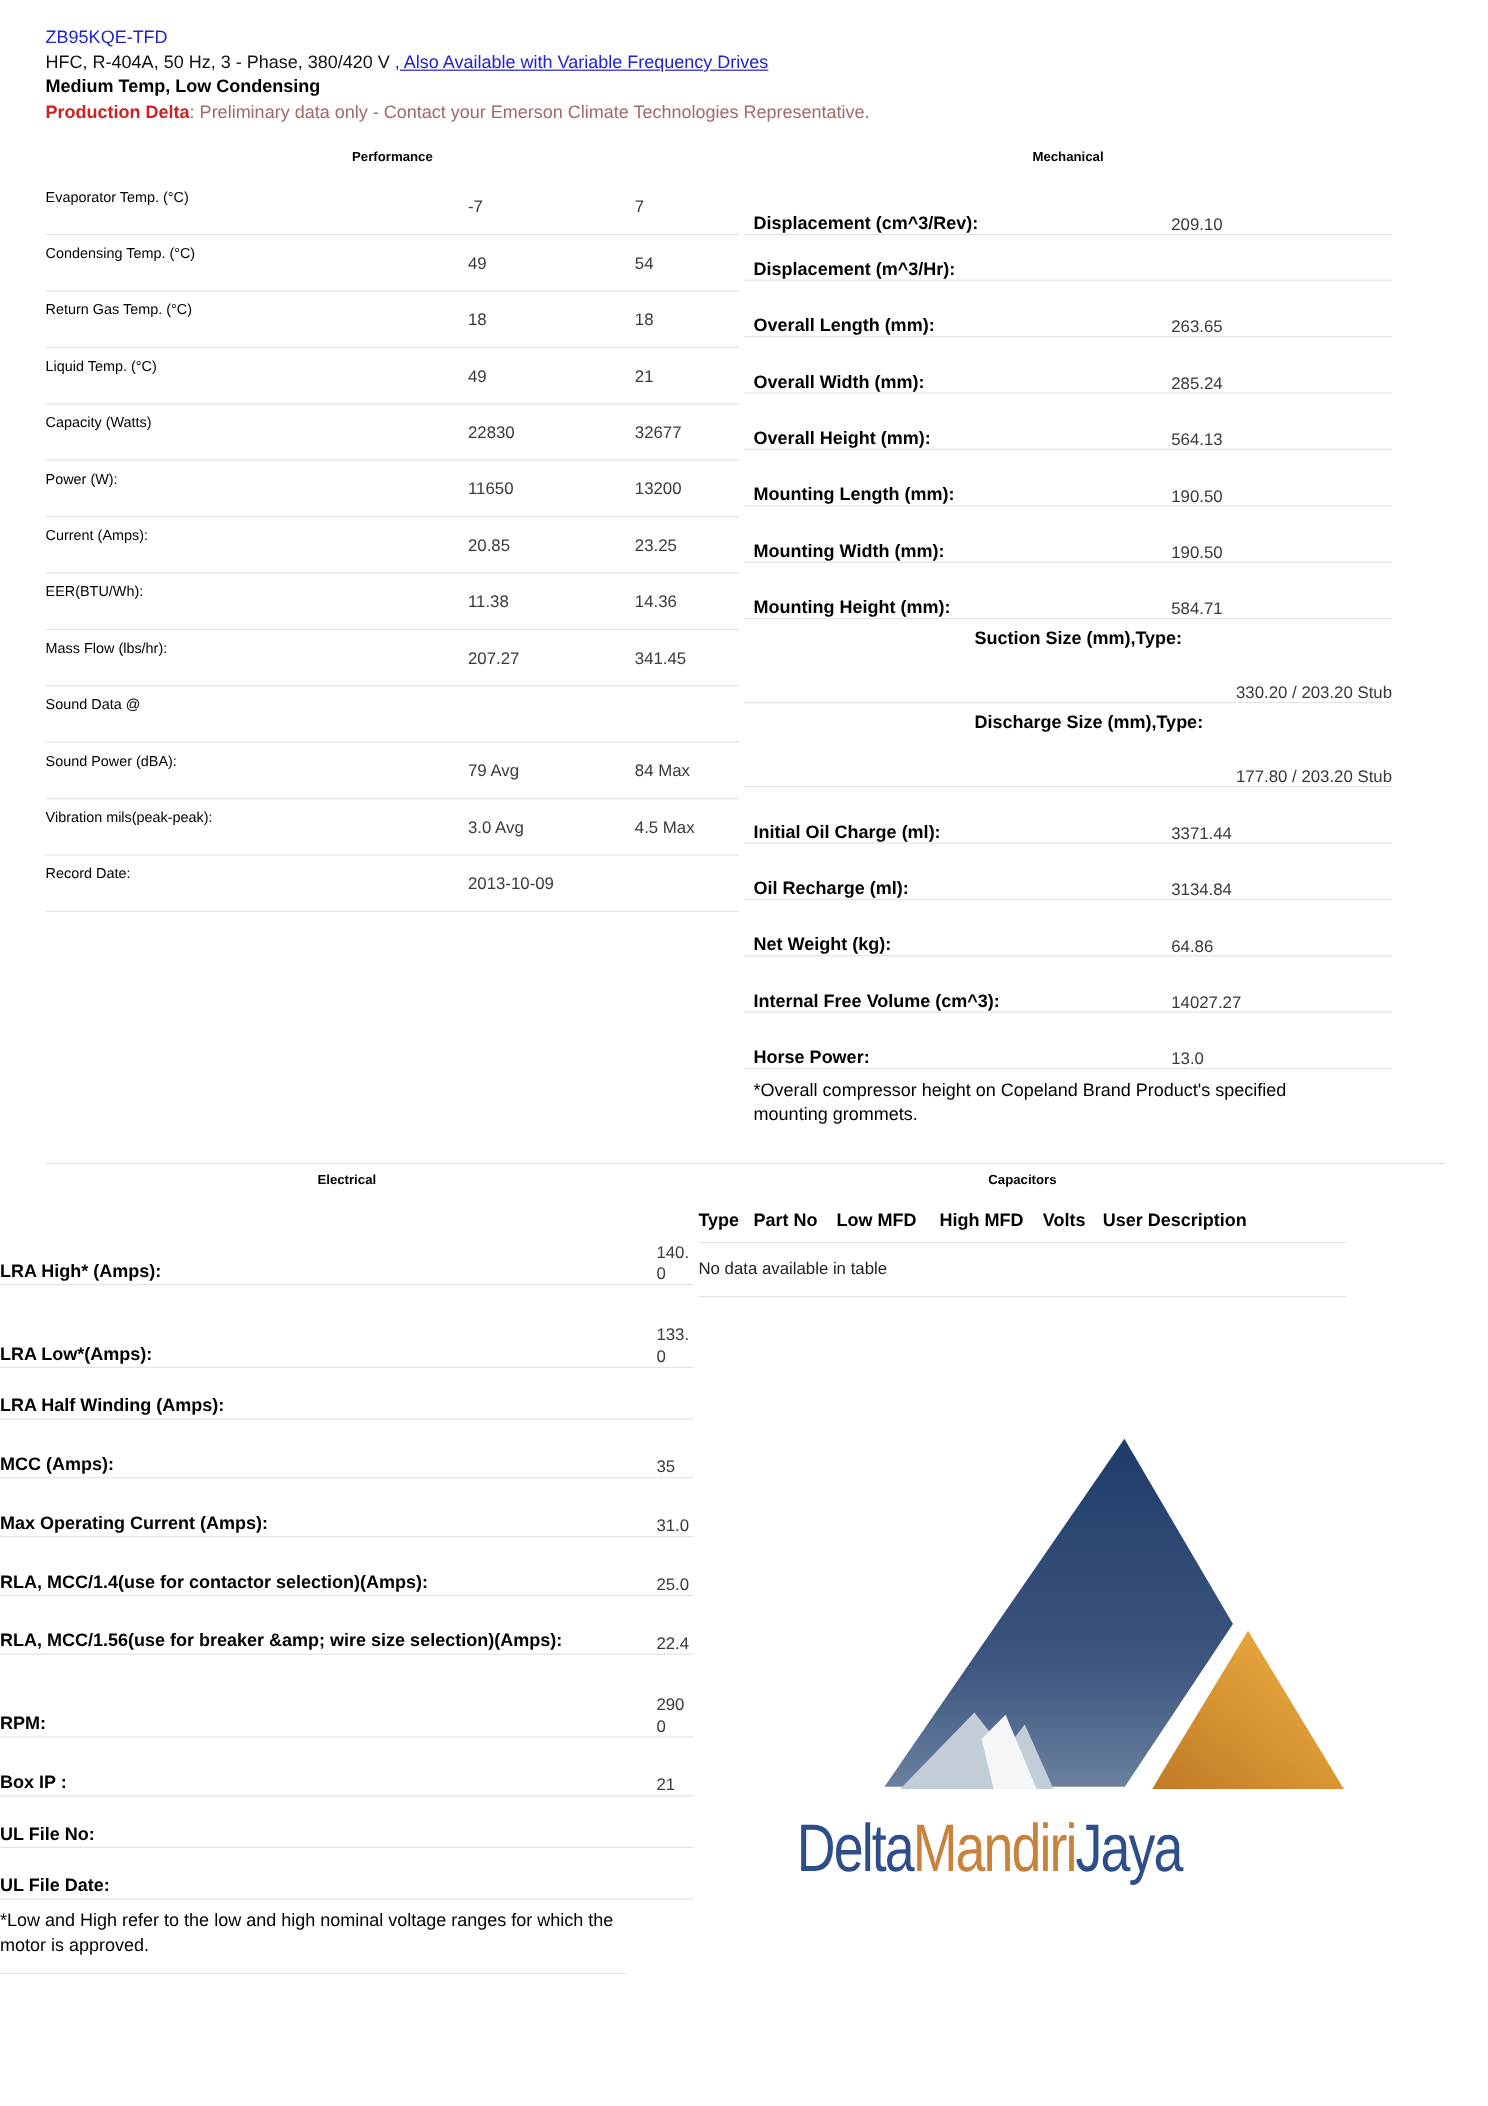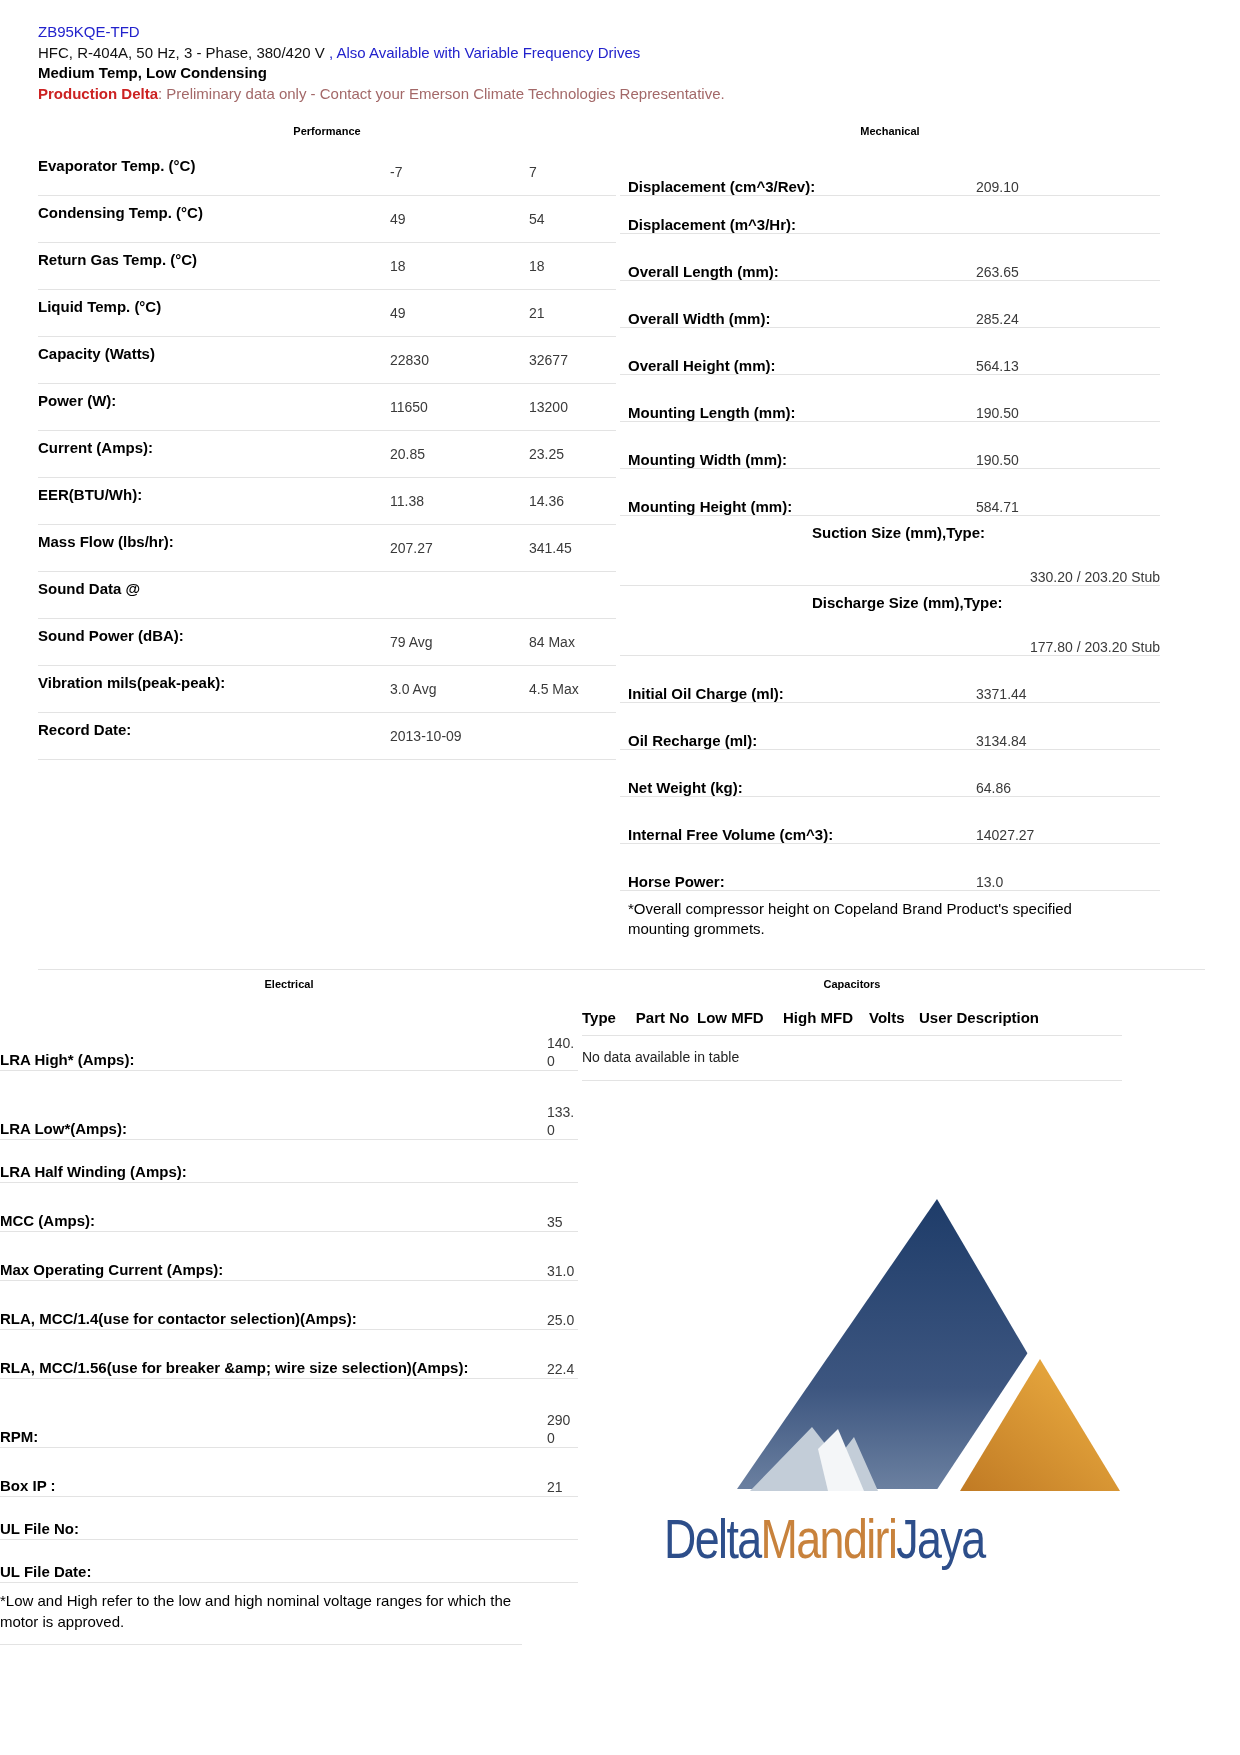--- a/index.html
+++ b/index.html
@@ -3,35 +3,35 @@
 <meta charset="utf-8">
 <style>
   html,body{margin:0;padding:0;background:#fff;}
   body{width:1240px;height:1755px;font-family:"Liberation Sans",sans-serif;color:#000;position:relative;overflow:hidden;}
   .page{padding:22px 35px 0 38px;}
 
   
   .hdr{line-height:19px;font-size:15px;}
   .model{color:var(--link-blue,#2222cc);margin-bottom:2px;}
   .subline{color:#111;}
-  .vfd-link{color:var(--link-blue,#2222cc);cursor:pointer;}
+  .vfd-link{color:var(--link-blue,#2222cc);text-decoration:underline;cursor:pointer;}
   .templine{font-weight:bold;margin-top:1px;}
   .statusline{margin-top:2px;}
   .status-label{color:var(--status-red,#cc2222);font-weight:bold;}
   .status-rest{color:var(--status-rose,#a36868);}
 
   
   .cols{display:flex;margin-top:14px;align-items:flex-start;}
   .colL{width:578px;flex:none;}
   .colR{width:540px;flex:none;margin-left:4px;}
   .sect{text-align:center;font-weight:bold;font-size:11px;padding:8px 0 12px 0;}
 
   
   .prow{display:flex;border-bottom:1px solid var(--rule-gray,#e3e3e3);min-height:46px;align-items:flex-start;}
-  .plabel{width:352px;flex:none;font-weight:bold;font-size:15px;padding-top:8px;}
+  .plabel{width:352px;flex:none;font-weight:normal;font-size:12px;padding-top:8px;}
   .pv1{width:139px;flex:none;font-size:14px;color:var(--value-gray,#3a3a3a);padding-top:15px;}
   .pv2{flex:1;font-size:14px;color:var(--value-gray,#3a3a3a);padding-top:15px;}
 
   
   .mrow{display:flex;border-bottom:1px solid var(--rule-gray,#e3e3e3);min-height:46px;align-items:flex-end;}
   .mrow.short{min-height:37px;}
   .mrow.tall{min-height:60px;flex-direction:column;}
   .mlabel{width:348px;flex:none;font-weight:bold;font-size:15px;padding:8px 0 0 8px;}
   .mvalue{flex:1;font-size:14px;color:var(--value-gray,#3a3a3a);padding-top:15px;}
   .mrow.tall .mvalue{padding-top:28px;}
@@ -45,21 +45,21 @@
   .erow.tall{min-height:68px;}
   .erow.short{min-height:42px;}
   .elabel{width:470px;flex:none;font-weight:bold;font-size:15px;line-height:20px;padding-top:8px;}
   .evalue{width:31px;margin-left:auto;flex:none;font-size:14px;line-height:18px;color:var(--value-gray,#3a3a3a);padding-top:12px;word-break:break-all;}
   .efoot{font-size:15px;line-height:21px;width:522px;padding:7px 0 12px 0;border-bottom:1px solid var(--rule-gray,#e3e3e3);}
 
   
   .caphead{display:flex;font-weight:bold;font-size:15px;padding:7px 0 9px 0;border-bottom:1px solid var(--rule-gray,#e3e3e3);}
   .caphead span{display:block;flex:none;}
   .caphead span:nth-child(1){width:46px;}
-  .caphead span:nth-child(2){width:69px;text-align:center;}
+  .caphead span:nth-child(2){width:69px;}
   .caphead span:nth-child(3){width:86px;}
   .caphead span:nth-child(4){width:86px;}
   .caphead span:nth-child(5){width:50px;}
   .caphead span:nth-child(6){flex:1;}
   .capempty{font-size:14px;color:#222;padding:13px 0 15px 0;border-bottom:1px solid var(--rule-gray,#e3e3e3);}
 
   
   .logo{margin-top:98px;margin-left:40px;width:500px;}
   .wordmark{font-size:56px;font-weight:400;letter-spacing:-2px;white-space:nowrap;transform:scaleX(0.8);transform-origin:left center;margin-top:16px;margin-left:42px;line-height:56px;}
   .wm-blue{color:var(--logo-blue,#2d4e8a);}

